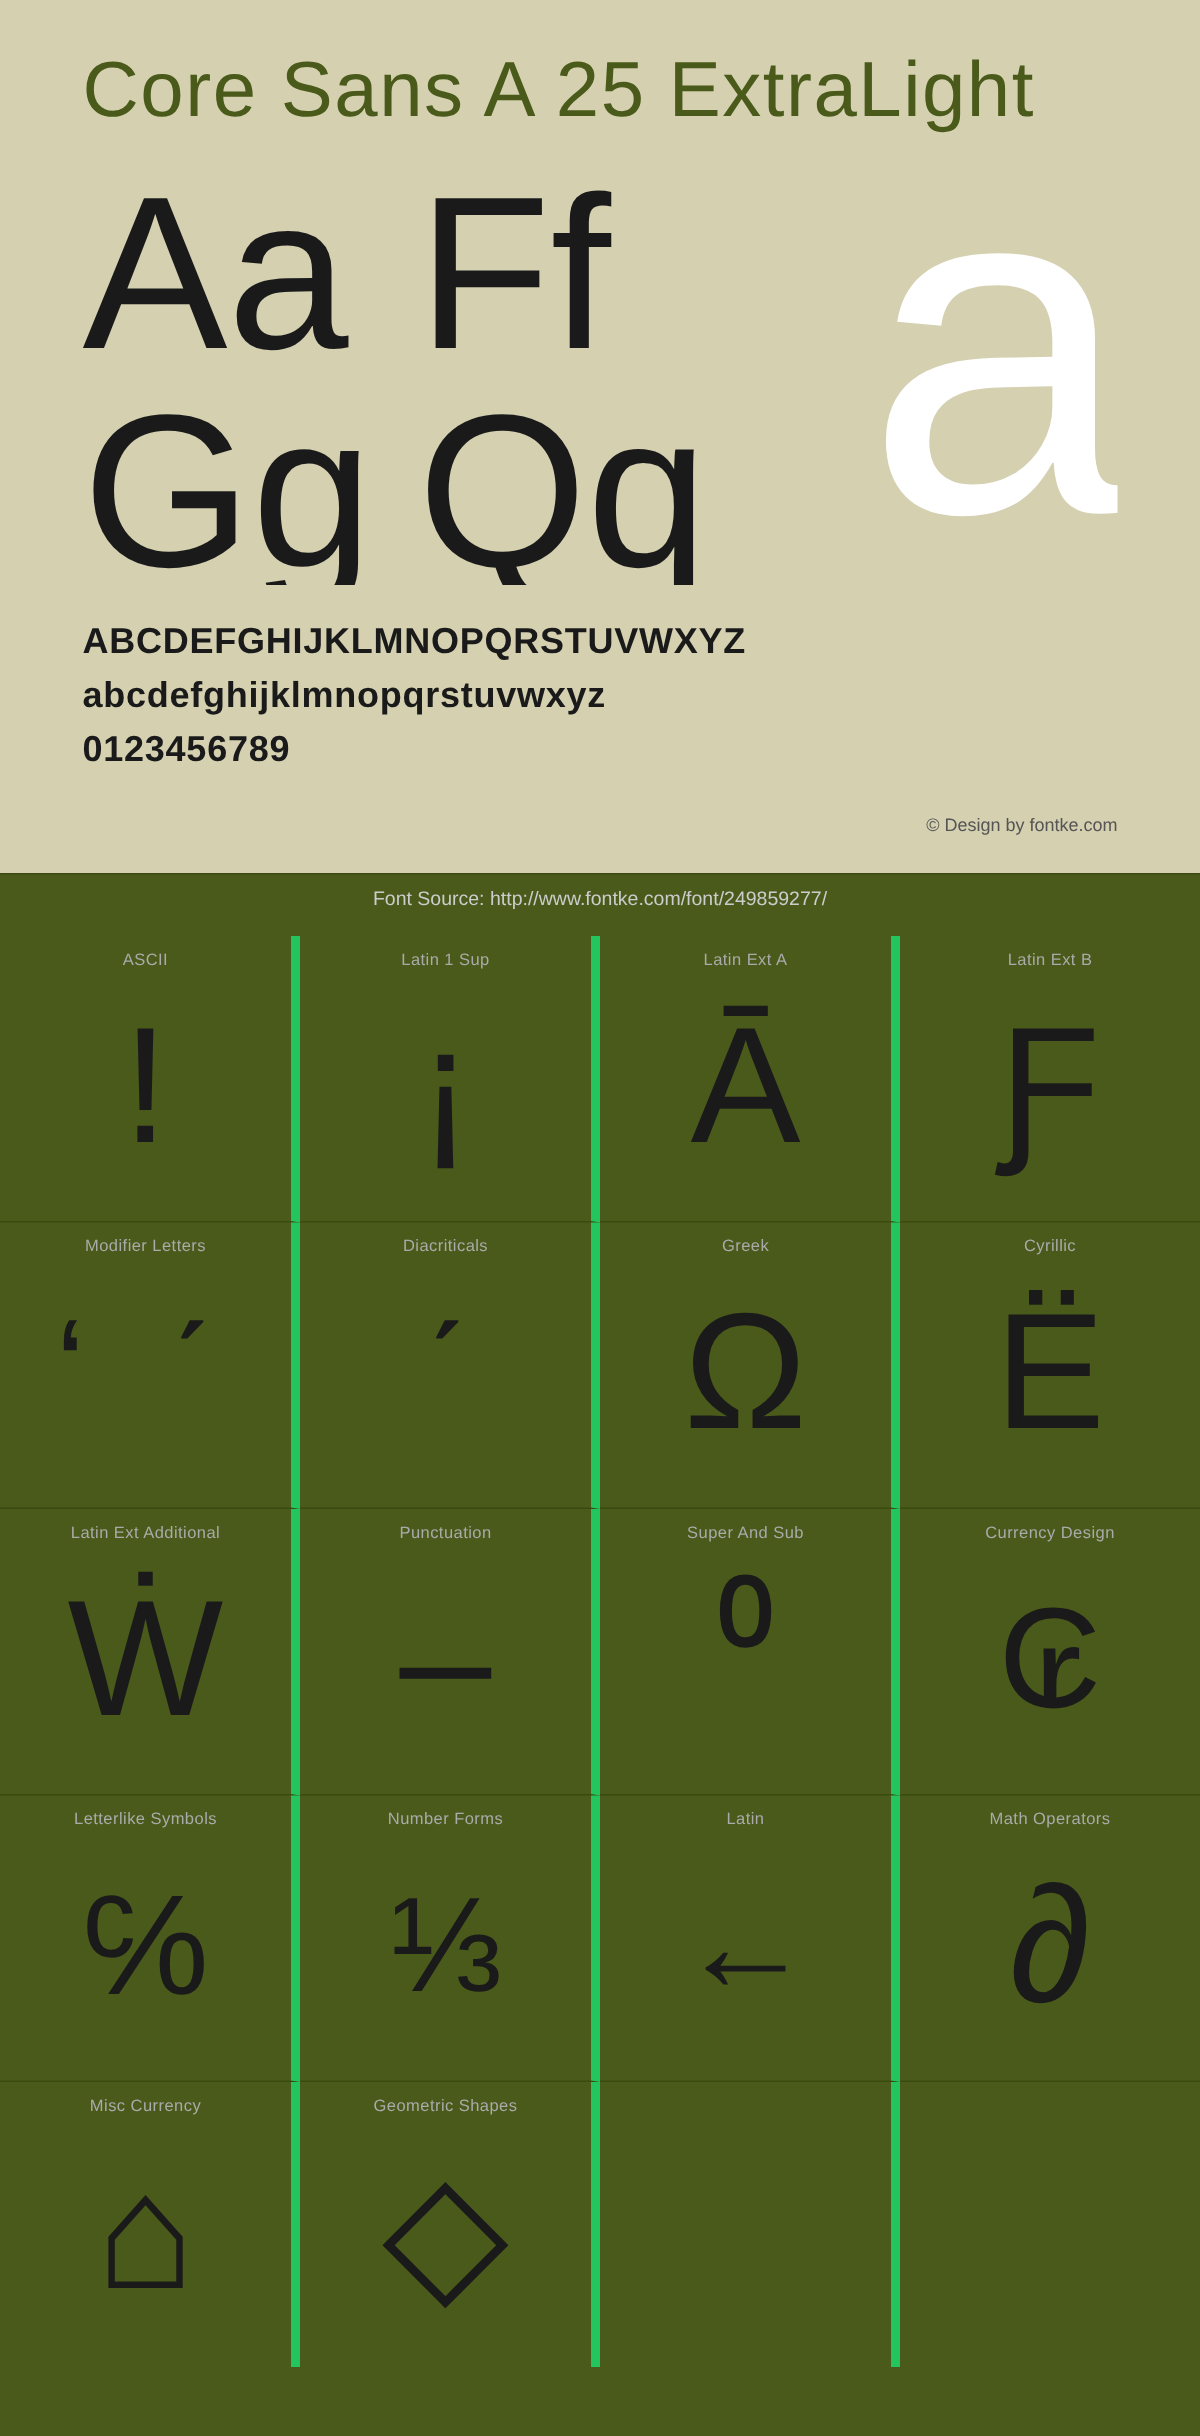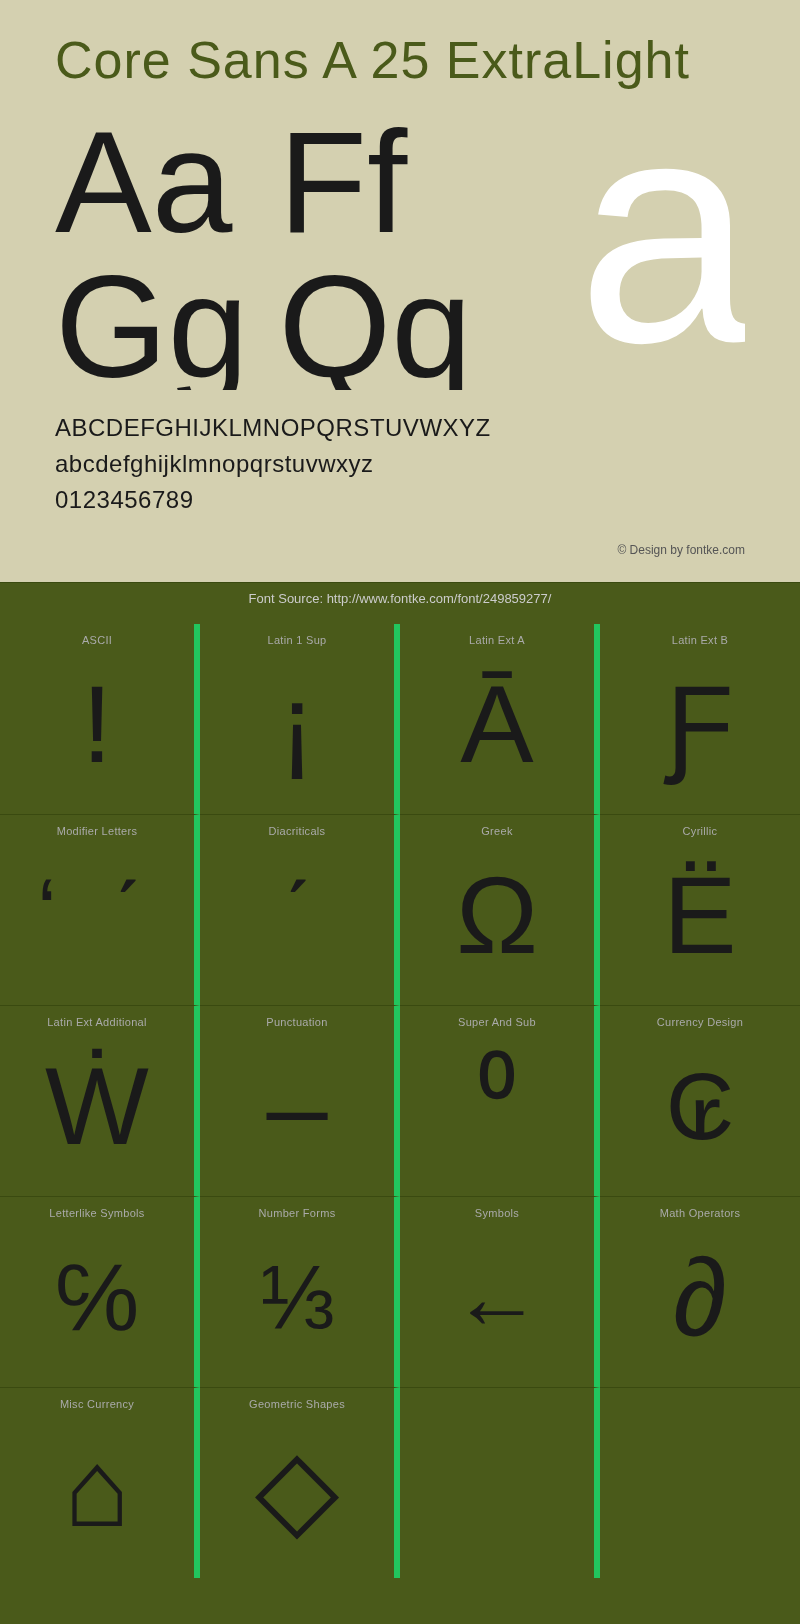--- a/index.html
+++ b/index.html
@@ -66,21 +66,21 @@
       opacity: 1;
     }
 
     .alphabet-section {
       margin-top: 20px;
       padding-bottom: 15px;
     }
 
     .alphabet-line {
       font-size: 24px;
-      font-weight: 400;
+      font-weight: 700;
       color: #1a1a1a;
       line-height: 1.5;
       letter-spacing: 0.5px;
     }
 
     .copyright {
       text-align: right;
       font-size: 12px;
       color: #555;
       margin-top: 10px;
@@ -240,21 +240,21 @@
 
     <div class="glyph-cell">
       <div class="glyph-label">Letterlike Symbols</div>
       <div class="glyph-char" style="font-size:95px;">℅</div>
     </div>
     <div class="glyph-cell">
       <div class="glyph-label">Number Forms</div>
       <div class="glyph-char fraction-glyph">⅓</div>
     </div>
     <div class="glyph-cell">
-      <div class="glyph-label">Symbols</div>
+      <div class="glyph-label">Latin</div>
       <div class="glyph-char" style="font-size:90px;">←</div>
     </div>
     <div class="glyph-cell">
       <div class="glyph-label">Math Operators</div>
       <div class="glyph-char">∂</div>
     </div>
 
     <div class="glyph-cell last-row">
       <div class="glyph-label">Misc Currency</div>
       <div class="glyph-char">⌂</div>

